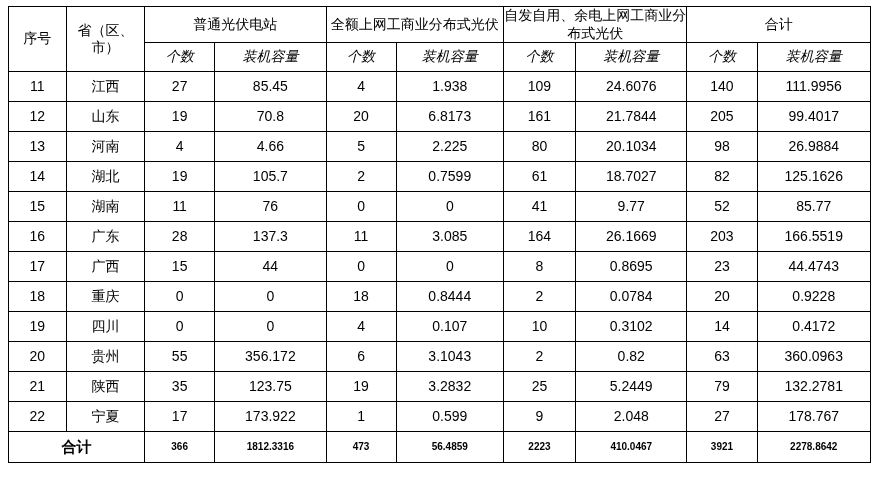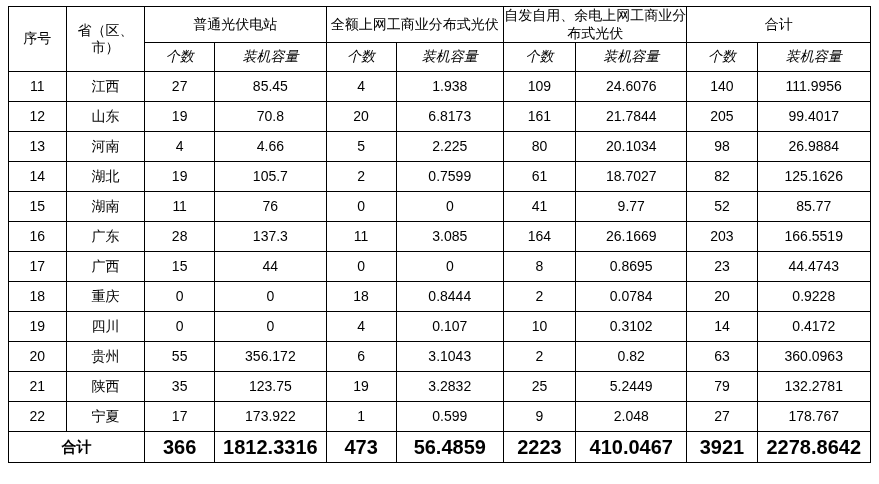--- a/index.html
+++ b/index.html
@@ -51,21 +51,21 @@
   tbody tr td {
     height: 29px;
     font-size: 14px;
   }
   td.prov-name {
     font-size: 15px;
   }
   
   tr.total-row td {
     font-weight: bold;
-    font-size: 20px;
+    font-size: 10px;
     height: 30px;
   }
   tr.total-row td.total-label {
     font-size: 15px;
   }
   
   col.c-seq { width: 56px; }
   col.c-prov { width: 76px; }
   col.c-cnt { width: 68px; }
   col.c-cap { width: 108px; }

